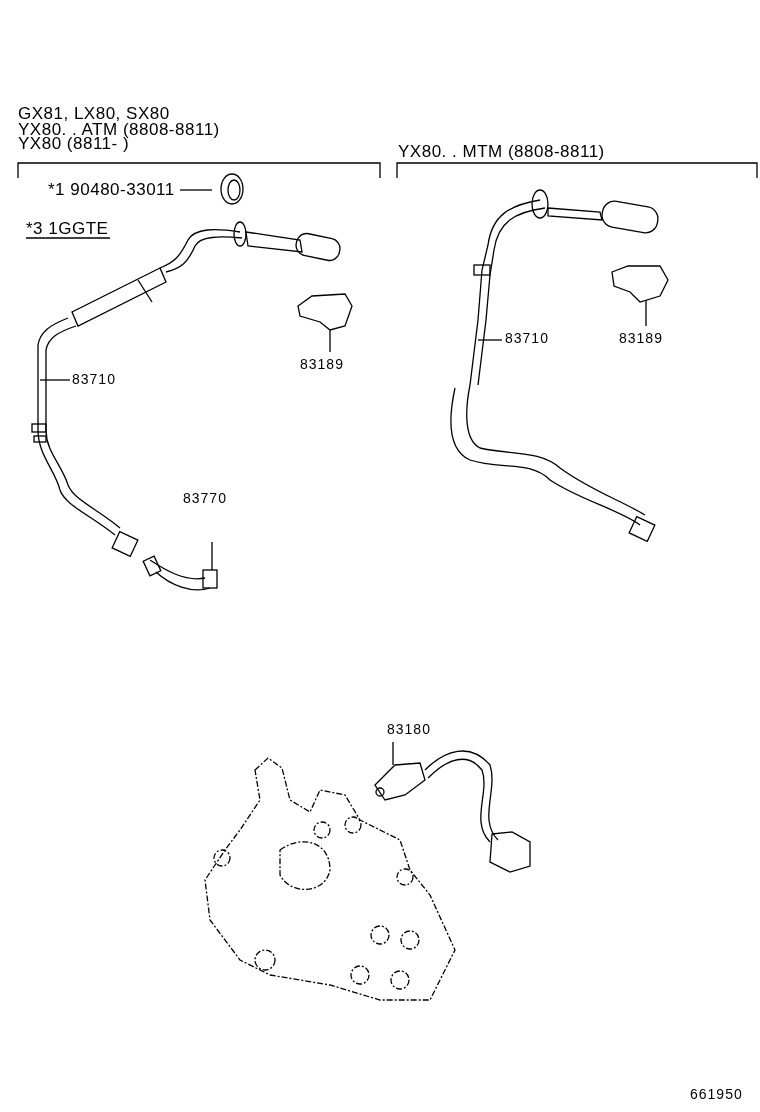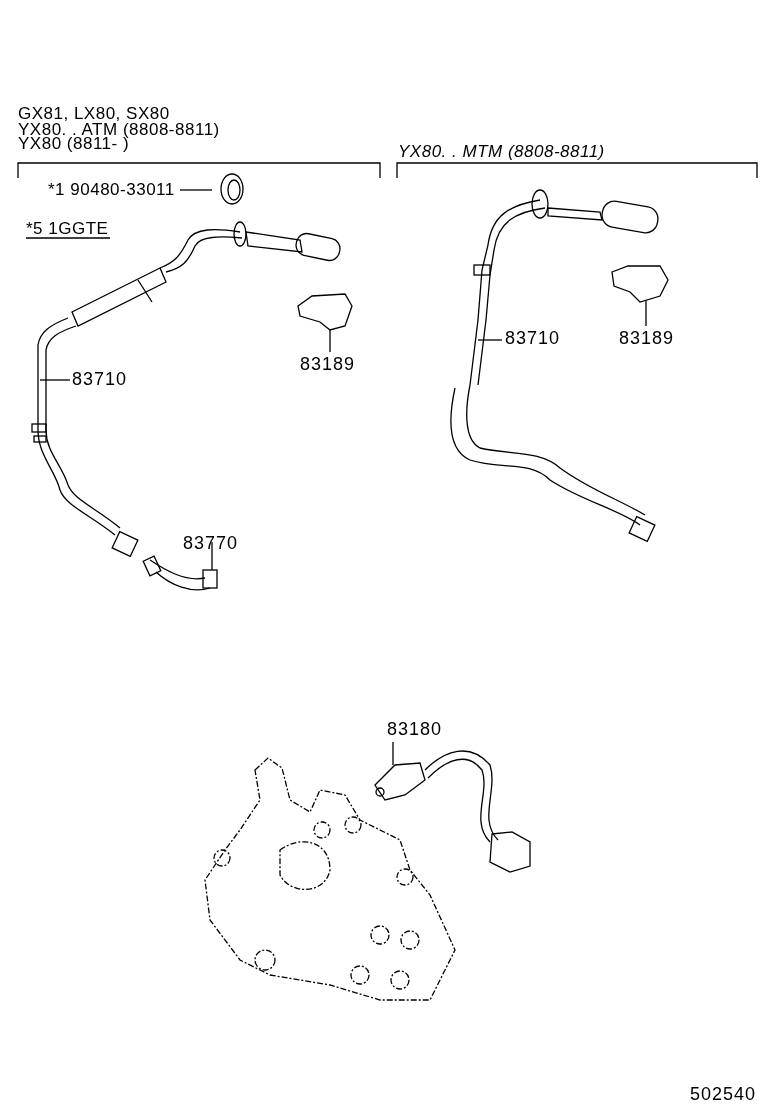--- a/index.html
+++ b/index.html
@@ -1,18 +1,18 @@
 <!DOCTYPE html>
 <html><head>
 <meta charset="utf-8">
 <style>
   html,body{margin:0;padding:0;background:#fff;}
   body{width:760px;height:1112px;position:relative;overflow:hidden;font-family:"Liberation Sans",sans-serif;color:#000;}
   .t{position:absolute;font-size:17px;line-height:15px;white-space:nowrap;letter-spacing:0.5px;}
-  .num{font-size:18px;letter-spacing:1px;}
+  .num{font-size:14px;letter-spacing:1px;}
   svg{position:absolute;left:0;top:0;}
 </style>
 </head>
 <body>
 
 <svg width="760" height="1112" viewBox="0 0 760 1112" fill="none" stroke="#000" stroke-width="1.3">
 
   <g>
     <polyline points="18,178 18,163 380,163 380,178"></polyline>
   </g>
@@ -98,23 +98,23 @@
     <circle cx="322" cy="830" r="8"></circle>
     <circle cx="353" cy="825" r="8"></circle>
     <circle cx="405" cy="877" r="8"></circle>
   </g>
 </svg>
 
 <div class="t" style="left:18px;top:106px;">GX81, LX80, SX80</div>
 <div class="t" style="left:18px;top:122px;">YX80. . ATM (8808-8811)</div>
 <div class="t" style="left:18px;top:136px;">YX80 (8811-        )</div>
 <div class="t" style="left:48px;top:182px;text-align:center;">*1 90480-33011</div>
-<div class="t" style="left:26px;top:221px;">*5  1GGTE</div>
+<div class="t" style="left:26px;top:221px;">*3  1GGTE</div>
 <div class="t num" style="left:72px;top:372px;">83710</div>
 <div class="t num" style="left:300px;top:357px;">83189</div>
-<div class="t num" style="left:183px;top:536px;text-align:right;">83770</div>
+<div class="t num" style="left:183px;top:491px;text-align:right;">83770</div>
 
-<div class="t" style="left:398px;top:144px;font-style:italic;">YX80. . MTM (8808-8811)</div>
+<div class="t" style="left:398px;top:144px;">YX80. . MTM (8808-8811)</div>
 <div class="t num" style="left:505px;top:331px;">83710</div>
 <div class="t num" style="left:619px;top:331px;">83189</div>
 
 <div class="t num" style="left:387px;top:722px;">83180</div>
-<div class="t num" style="left:690px;top:1087px;">502540</div>
+<div class="t num" style="left:690px;top:1087px;">661950</div>
 
 </body></html>

